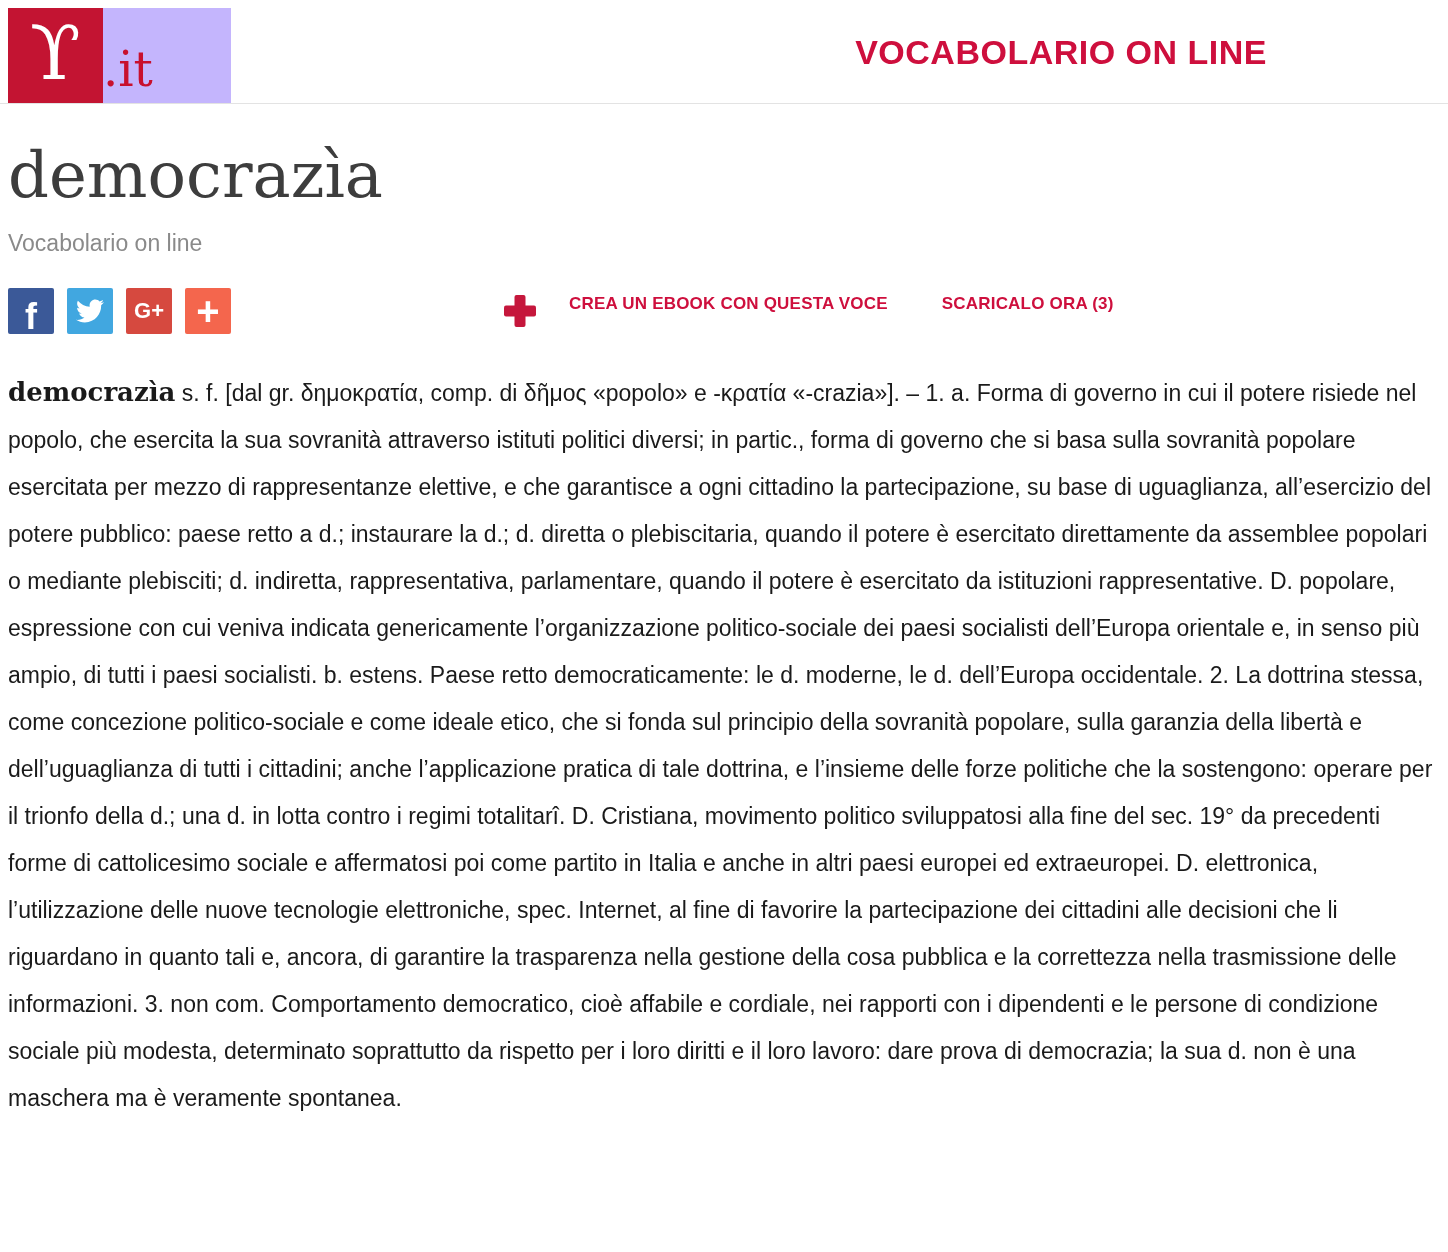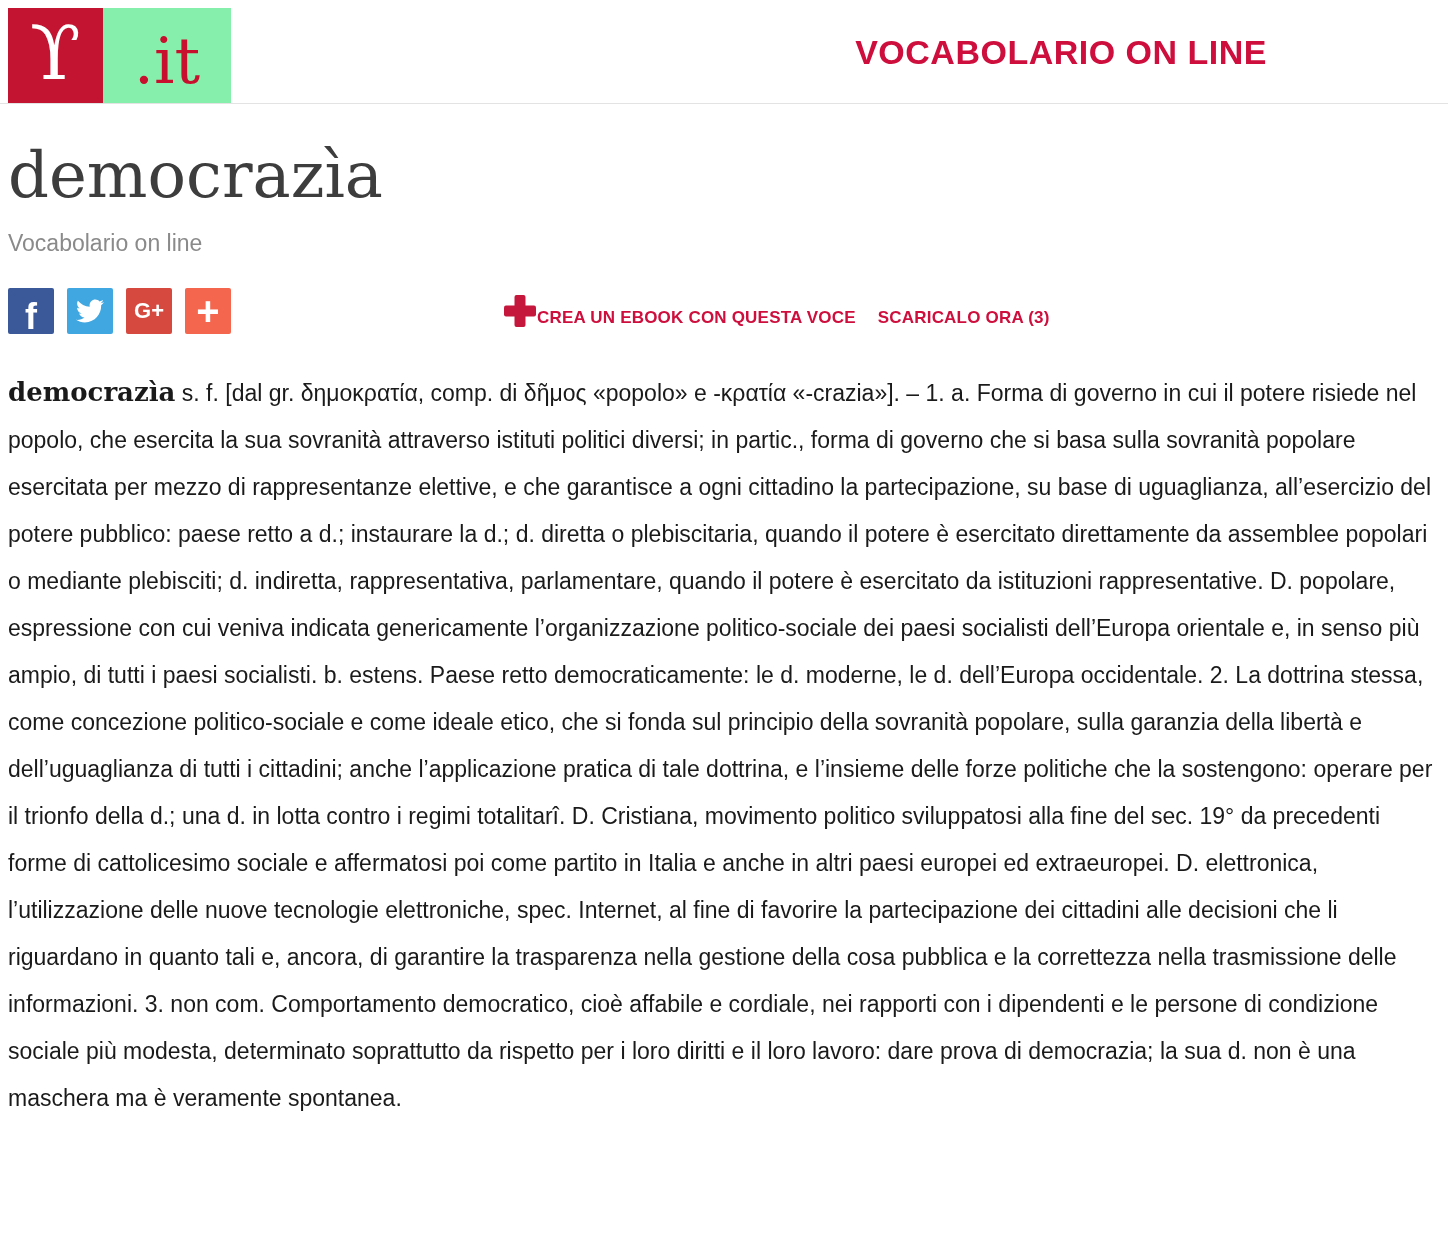--- a/index.html
+++ b/index.html
@@ -6,23 +6,23 @@
   html,body { background:#ffffff; width:1448px; }
   body { font-family:"Liberation Sans", sans-serif; color:#1d1d1d; }
 
   
   .header { position:relative; height:104px; border-bottom:1px solid #e3e3e3; }
   .logo { position:absolute; left:8px; top:8px; display:flex; cursor:pointer; }
   .logo-square { width:95px; height:95px; background:#c31432; color:#ffffff;
                  display:flex; align-items:center; justify-content:center;
                  font-family:"DejaVu Serif", serif; font-size:74px; line-height:1;
                  padding-bottom:6px; }
-  .logo-it { width:128px; height:95px; background:#86efac;
-             font-family:"DejaVu Serif", serif; font-size:64px; color:#c8102e;
-             display:flex; align-items:flex-end; justify-content:center;
+  .logo-it { width:128px; height:95px; background:#c4b5fd;
+             font-family:"DejaVu Serif", serif; font-size:48px; color:#c8102e;
+             display:flex; align-items:flex-end; 
              padding-bottom:10px; line-height:1; }
   .banner { position:absolute; right:181px; top:50%; transform:translateY(-50%);
             font-size:34px; font-weight:bold; color:#ce0f3d; letter-spacing:.5px; }
 
   
   .content { padding:0 8px; }
   .entry-title { font-family:"DejaVu Serif", serif; font-weight:400;
                  font-size:64px; color:#3d3d3d; margin-top:36px; line-height:1.1; }
   .entry-subtitle { font-size:23px; color:#8a8a8a; margin-top:20px; }
 
@@ -30,21 +30,21 @@
   .actions-row { display:flex; align-items:center; margin-top:30px; height:48px; }
   .share-group { display:flex; gap:13px; }
   .share-btn { width:46px; height:46px; display:flex; align-items:center;
                justify-content:center; color:#ffffff; cursor:pointer;
                border-radius:2px; overflow:hidden; }
   .share-fb { background:#3b5998; font-size:36px; font-weight:bold;
               align-items:flex-end; line-height:.95; }
   .share-tw { background:#41a7e0; }
   .share-gp { background:#d6493f; font-size:22px; font-weight:bold; }
   .share-pl { background:#f4664d; font-size:40px; font-weight:bold; line-height:.9; }
-  .ebook-group { display:flex; align-items:flex-end; margin-left:272px; gap:0; }
+  .ebook-group { display:flex; align-items:flex-start; margin-left:272px; gap:32px; }
   .ebook-cross { width:34px; height:34px; }
   .ebook-link { font-size:17px; font-weight:bold; color:#ce0f3d; cursor:pointer;
                 letter-spacing:.2px; }
   .ebook-link.create { margin-right:22px; }
 
   
   .definition { margin-top:34px; font-size:23px; line-height:47px; color:#1a1a1a;
                 text-align:left; padding-bottom:40px; }
   .seg-n { }
   .seg-b { font-weight:normal; }

